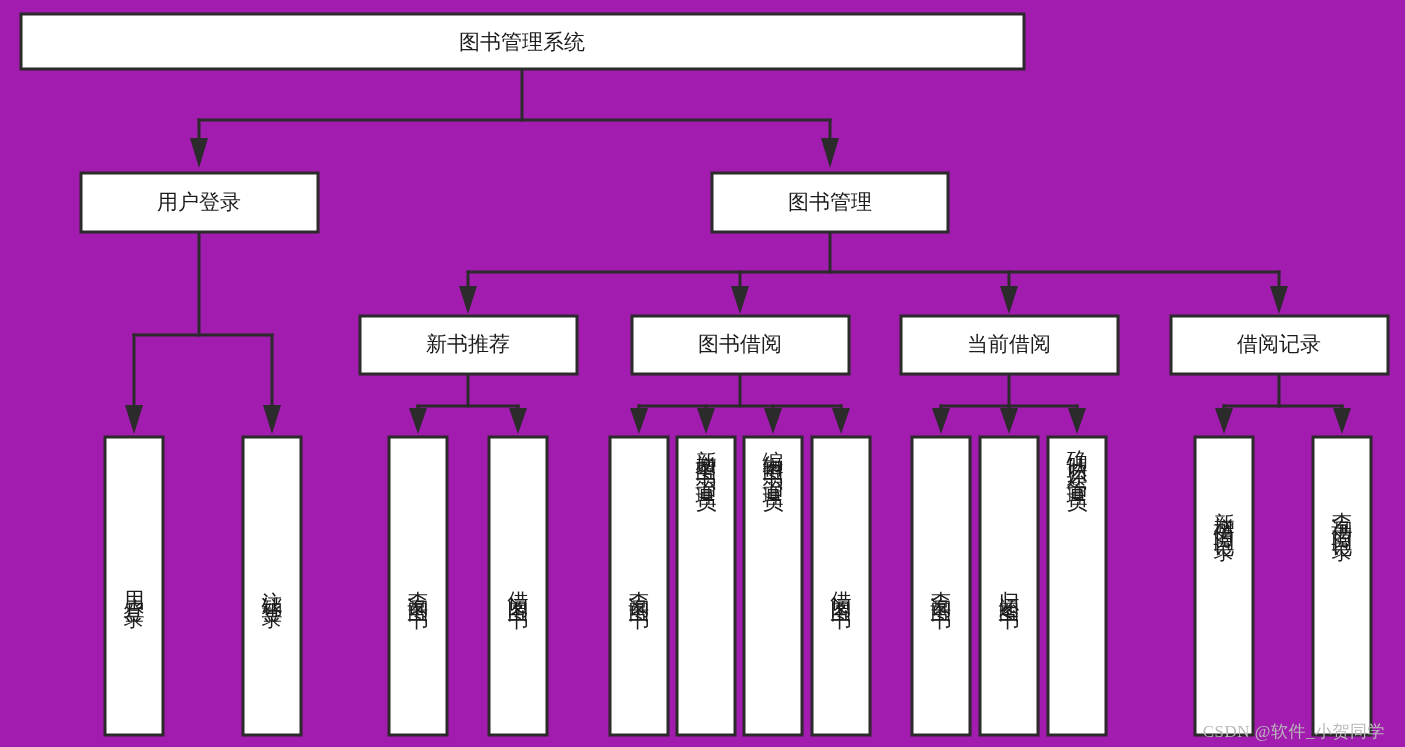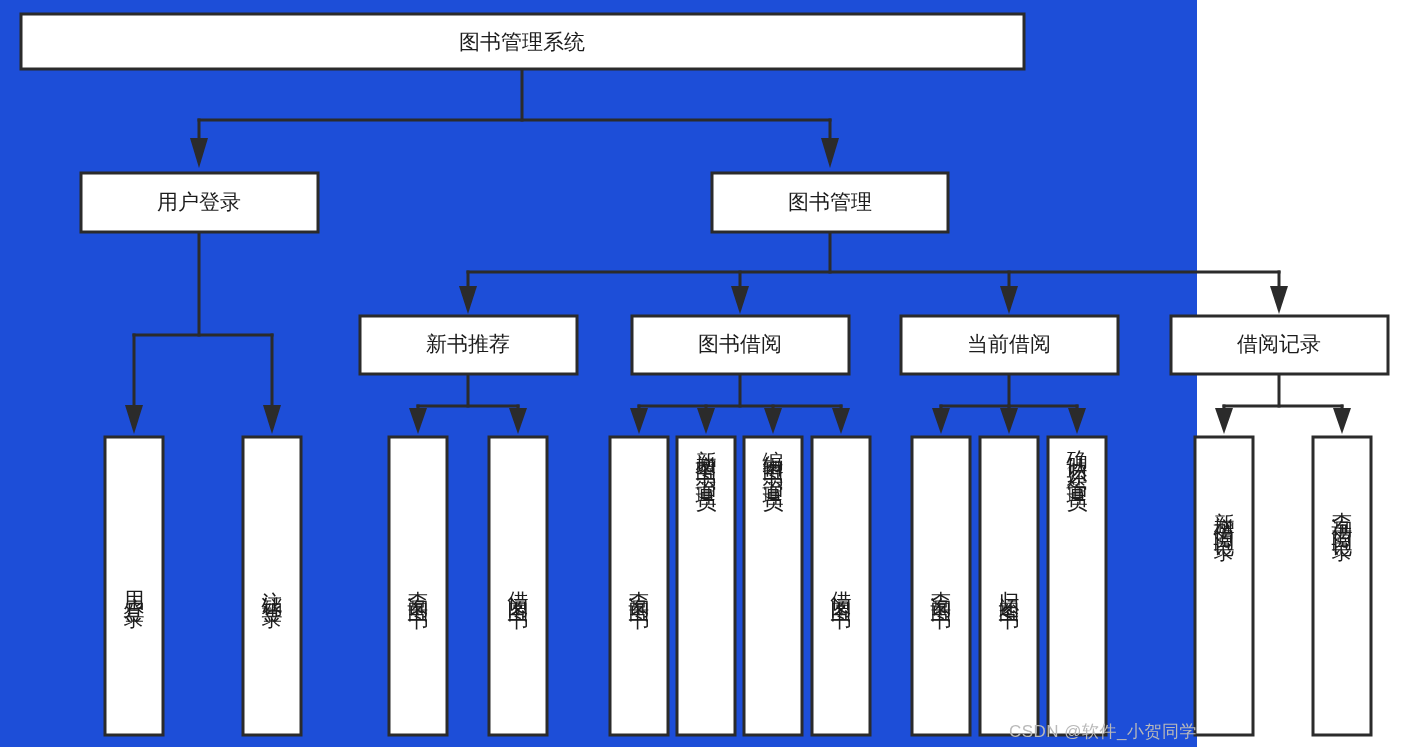--- a/index.html
+++ b/index.html
@@ -9,23 +9,23 @@
   }
   body {
     width: 1405px;
     height: 747px;
     font-family: "DejaVu Sans", "Liberation Sans", sans-serif;
     overflow: hidden;
     position: relative;
   }
   #diagram-root {
     position: relative;
-    width: 1197px;
+    width: 1405px;
     height: 747px;
-    background: #1d4ed8;
+    background: #a21caf;
   }
   svg#flow {
     position: absolute;
     left: 0;
     top: 0;
     width: 1405px;
     height: 747px;
     display: block;
   }
   .node-rect {
@@ -51,23 +51,23 @@
     dominant-baseline: middle;
   }
   .node-label-v {
     fill: #1c1c1c;
     font-family: "DejaVu Sans", "Liberation Sans", sans-serif;
     font-size: 21px;
     text-anchor: middle;
   }
   .watermark {
     position: absolute;
-    right: 0;
+    right: 20px;
     bottom: 4px;
-    font-family: Liberation Sans, sans-serif;
+    font-family: Liberation Serif, serif;
     font-size: 17px;
     color: #b9b9b9;
     letter-spacing: 0.5px;
     white-space: nowrap;
     pointer-events: none;
   }
 </style>
 </head>
 <body>
 

